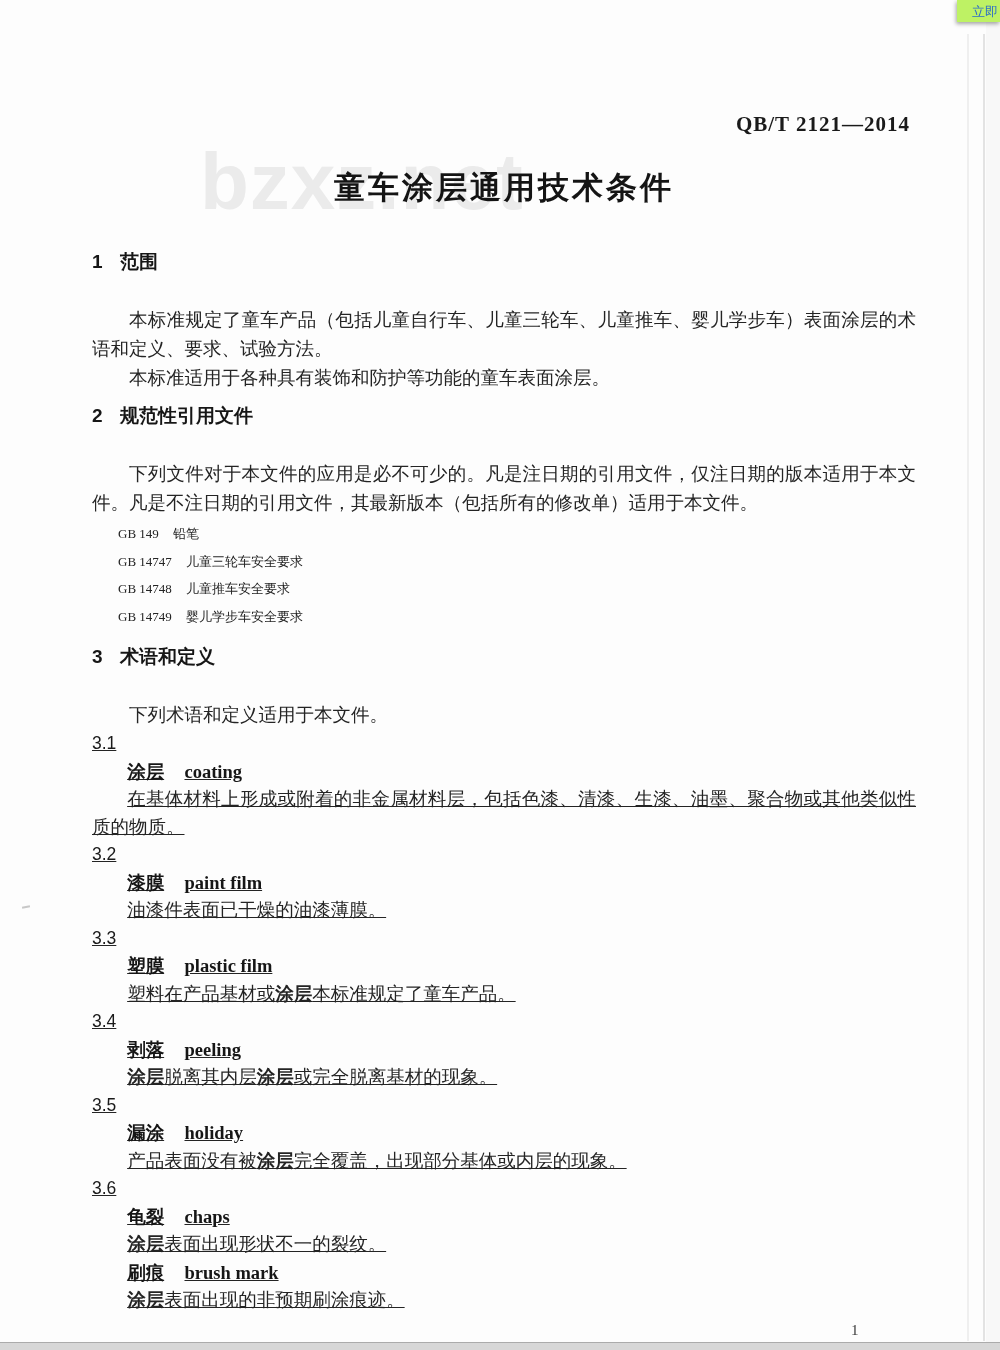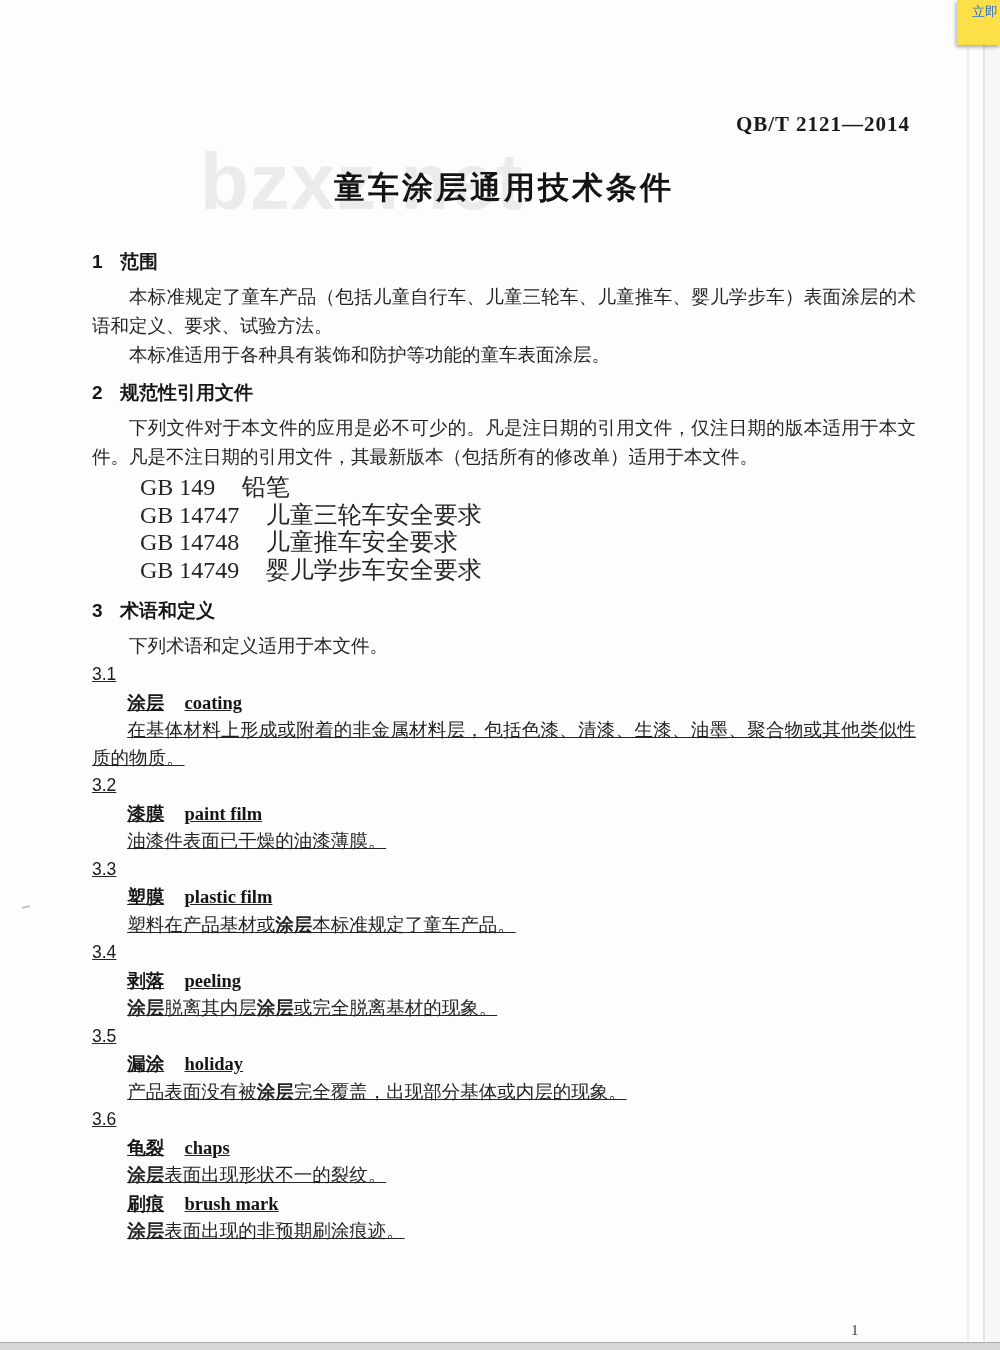--- a/index.html
+++ b/index.html
@@ -13,22 +13,22 @@
 
   
   .right-strip { position: absolute; left: 986px; top: 0; width: 14px; height: 100%; background: #f8f8f8; z-index: 0; }
   .edge-line-a { position: absolute; left: 967px; top: 34px; width: 2px; height: 1307px; background: #efefef; z-index: 1; }
   .edge-line-b { position: absolute; left: 983px; top: 34px; width: 2px; height: 1307px; background: #e3e3e3; z-index: 1; }
   .bottom-strip { position: absolute; left: 0; top: 1342px; width: 100%; height: 8px; background: #d7d7d7; border-top: 1px solid #ababab; z-index: 5; }
   .artifact-dash { position: absolute; left: 22px; top: 906px; width: 8px; height: 2px; background: #c8c8c8; transform: rotate(-10deg); z-index: 2; }
 
   
   .overlay-box {
-    position: absolute; left: 957px; top: 0; width: 43px; height: 45px;
-    background: #fde047; box-shadow: -1px 2px 4px rgba(0,0,0,0.35); z-index: 6;
+    position: absolute; left: 957px; top: 0; width: 43px; height: 22px;
+    background: #bef264; box-shadow: -1px 2px 4px rgba(0,0,0,0.35); z-index: 6;
   }
   .overlay-label {
     position: absolute; left: 15px; top: 3px; font-size: 13px; color: #2f6fc6;
     font-family: "Liberation Sans", sans-serif; white-space: nowrap;
   }
 
   
   .watermark {
     position: absolute; left: 200px; top: 122px; z-index: 1;
     font-family: "Liberation Sans", sans-serif; font-weight: bold;
@@ -54,24 +54,24 @@
   }
   .sec-num { min-width: 28px; }
   .mt-s1 { margin-top: 39px; }
   .mt-s2 { margin-top: 9px; }
   .mt-s3 { margin-top: 13px; }
 
   .body-p {
     margin: 0; font-size: 18.5px; line-height: 29px;
     text-indent: 2em; text-align: justify; color: #242424;
   }
-  .p-after-h { margin-top: 8px; }
+  .p-after-h { margin-top: 31px; }
 
   .ref-list { margin-top: 2px; }
-  .ref-line { font-size: 24px; line-height: 27.5px; text-indent: 2em; color: #242424; }
+  .ref-line { font-size: 13px; line-height: 27.5px; text-indent: 2em; color: #242424; }
   .ref-title { margin-left: 1.1em; }
 
   .terms { font-size: 18.5px; color: #242424; text-decoration: underline; }
   .term-num { font-family: "Liberation Sans", sans-serif; font-size: 17.5px; line-height: 27.5px; color: #1a1a1a; }
   .term-name { line-height: 27.5px; text-indent: 1.9em; font-weight: bold; color: #161616; }
   .term-zh { font-family: "Liberation Sans", sans-serif; }
   .term-en { font-family: "Liberation Serif", serif; margin-left: 1.1em; }
   .term-def { margin: 0; line-height: 27.5px; text-indent: 1.9em; text-align: justify; }
   .bold-term { font-weight: bold; }
 

